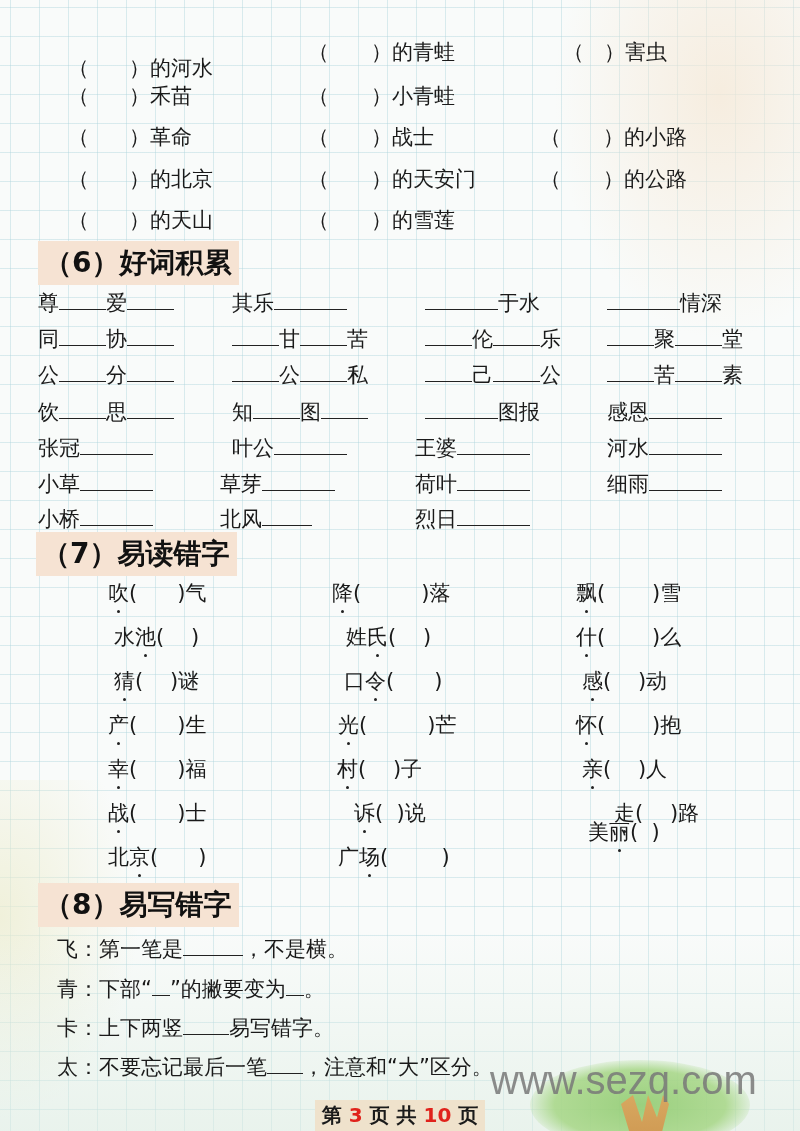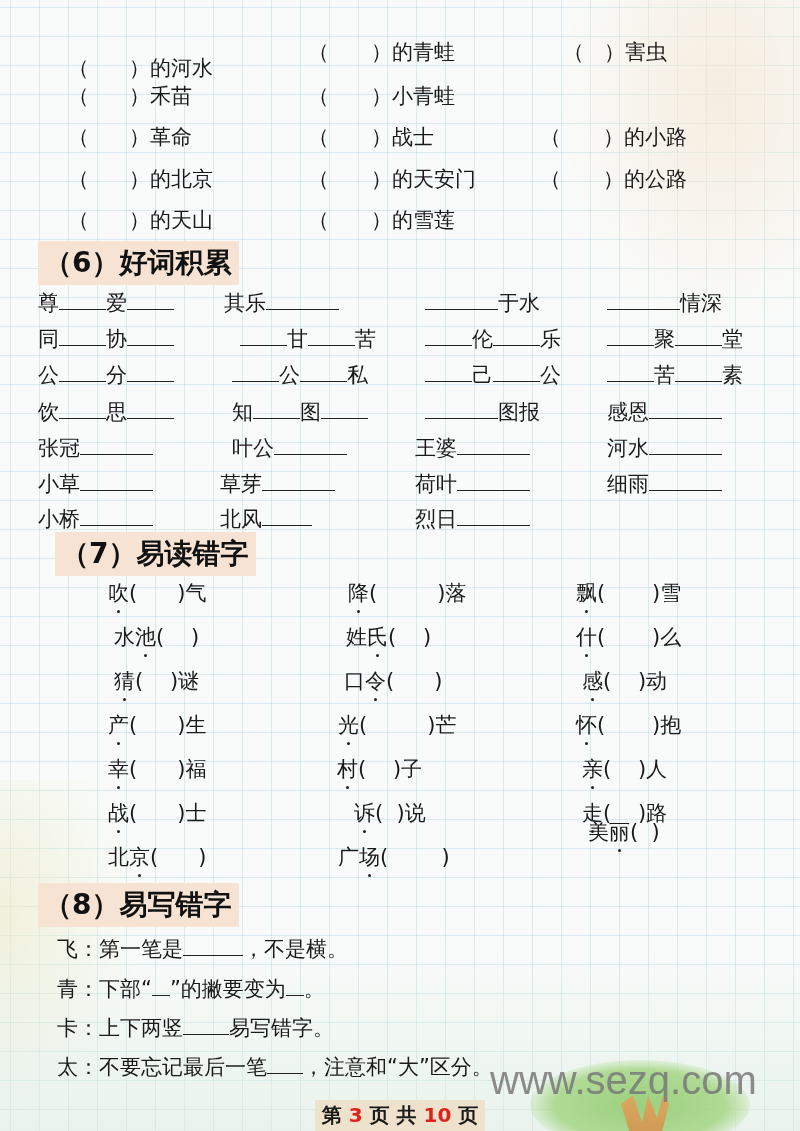--- a/index.html
+++ b/index.html
@@ -132,34 +132,34 @@
   </div>
 </div>
 
 <div class="section-header" style="left:38px;top:241px">（6）好词积累</div>
 
 <div>
 
   <div class="abs t" style="left:38px;top:289px">
     <span>尊</span><span class="blank" style="width:47px"></span><span>爱</span><span class="blank" style="width:47px"></span>
   </div>
-  <div class="abs t" style="left:224px;top:289px">
+  <div class="abs t" style="left:232px;top:289px">
     <span>其乐</span><span class="blank" style="width:73px"></span>
   </div>
   <div class="abs t" style="left:425px;top:289px">
     <span class="blank" style="width:73px"></span><span>于水</span>
   </div>
   <div class="abs t" style="left:607px;top:289px">
     <span class="blank" style="width:73px"></span><span>情深</span>
   </div>
 
   <div class="abs t" style="left:38px;top:325px">
     <span>同</span><span class="blank" style="width:47px"></span><span>协</span><span class="blank" style="width:47px"></span>
   </div>
-  <div class="abs t" style="left:240px;top:325px">
+  <div class="abs t" style="left:232px;top:325px">
     <span class="blank" style="width:47px"></span><span>甘</span><span class="blank" style="width:47px"></span><span>苦</span>
   </div>
   <div class="abs t" style="left:425px;top:325px">
     <span class="blank" style="width:47px"></span><span>伦</span><span class="blank" style="width:47px"></span><span>乐</span>
   </div>
   <div class="abs t" style="left:607px;top:325px">
     <span class="blank" style="width:47px"></span><span>聚</span><span class="blank" style="width:47px"></span><span>堂</span>
   </div>
 
   <div class="abs t" style="left:38px;top:361px">
@@ -218,47 +218,47 @@
     <span>小桥</span><span class="blank" style="width:73px"></span>
   </div>
   <div class="abs t" style="left:220px;top:505px">
     <span>北风</span><span class="blank" style="width:50px"></span>
   </div>
   <div class="abs t" style="left:415px;top:505px">
     <span>烈日</span><span class="blank" style="width:73px"></span>
   </div>
 </div>
 
-<div class="section-header" style="left:55px;top:532px">（7）易读错字</div>
+<div class="section-header" style="left:36px;top:532px">（7）易读错字</div>
 
 <div>
 
   <div class="abs t" style="left:108px;top:579px"><span></span><span class="dotted">吹</span><span style="white-space:pre">(      )</span><span>气</span></div>
-  <div class="abs t" style="left:348px;top:579px"><span></span><span class="dotted">降</span><span style="white-space:pre">(         )</span><span>落</span></div>
+  <div class="abs t" style="left:332px;top:579px"><span></span><span class="dotted">降</span><span style="white-space:pre">(         )</span><span>落</span></div>
   <div class="abs t" style="left:576px;top:579px"><span></span><span class="dotted">飘</span><span style="white-space:pre">(       )</span><span>雪</span></div>
 
   <div class="abs t" style="left:114px;top:623px"><span>水</span><span class="dotted">池</span><span style="white-space:pre">(    )</span><span></span></div>
   <div class="abs t" style="left:346px;top:623px"><span>姓</span><span class="dotted">氏</span><span style="white-space:pre">(    )</span><span></span></div>
   <div class="abs t" style="left:576px;top:623px"><span></span><span class="dotted">什</span><span style="white-space:pre">(       )</span><span>么</span></div>
 
   <div class="abs t" style="left:114px;top:667px"><span></span><span class="dotted">猜</span><span style="white-space:pre">(    )</span><span>谜</span></div>
   <div class="abs t" style="left:344px;top:667px"><span>口</span><span class="dotted">令</span><span style="white-space:pre">(      )</span><span></span></div>
   <div class="abs t" style="left:582px;top:667px"><span></span><span class="dotted">感</span><span style="white-space:pre">(    )</span><span>动</span></div>
 
   <div class="abs t" style="left:108px;top:711px"><span></span><span class="dotted">产</span><span style="white-space:pre">(      )</span><span>生</span></div>
   <div class="abs t" style="left:338px;top:711px"><span></span><span class="dotted">光</span><span style="white-space:pre">(         )</span><span>芒</span></div>
   <div class="abs t" style="left:576px;top:711px"><span></span><span class="dotted">怀</span><span style="white-space:pre">(       )</span><span>抱</span></div>
 
   <div class="abs t" style="left:108px;top:755px"><span></span><span class="dotted">幸</span><span style="white-space:pre">(      )</span><span>福</span></div>
   <div class="abs t" style="left:337px;top:755px"><span></span><span class="dotted">村</span><span style="white-space:pre">(    )</span><span>子</span></div>
   <div class="abs t" style="left:582px;top:755px"><span></span><span class="dotted">亲</span><span style="white-space:pre">(    )</span><span>人</span></div>
 
   <div class="abs t" style="left:108px;top:799px"><span></span><span class="dotted">战</span><span style="white-space:pre">(      )</span><span>士</span></div>
   <div class="abs t" style="left:354px;top:799px"><span></span><span class="dotted">诉</span><span style="white-space:pre">(  )</span><span>说</span></div>
-  <div class="abs t" style="left:582px;top:799px"><span></span><span class="dotted">走</span><span style="white-space:pre">(    )</span><span>路</span></div>
+  <div class="abs t" style="left:614px;top:799px"><span></span><span class="dotted">走</span><span style="white-space:pre">(    )</span><span>路</span></div>
 
   <div class="abs t" style="left:108px;top:843px"><span>北</span><span class="dotted">京</span><span style="white-space:pre">(      )</span><span></span></div>
   <div class="abs t" style="left:338px;top:843px"><span>广</span><span class="dotted">场</span><span style="white-space:pre">(        )</span><span></span></div>
   <div class="abs t" style="left:588px;top:818px"><span>美</span><span class="dotted">丽</span><span style="white-space:pre">(  )</span><span></span></div>
 </div>
 
 <div class="section-header" style="left:38px;top:883px">（8）易写错字</div>
 
 <div>
   <div class="abs t" style="left:57px;top:935px">

